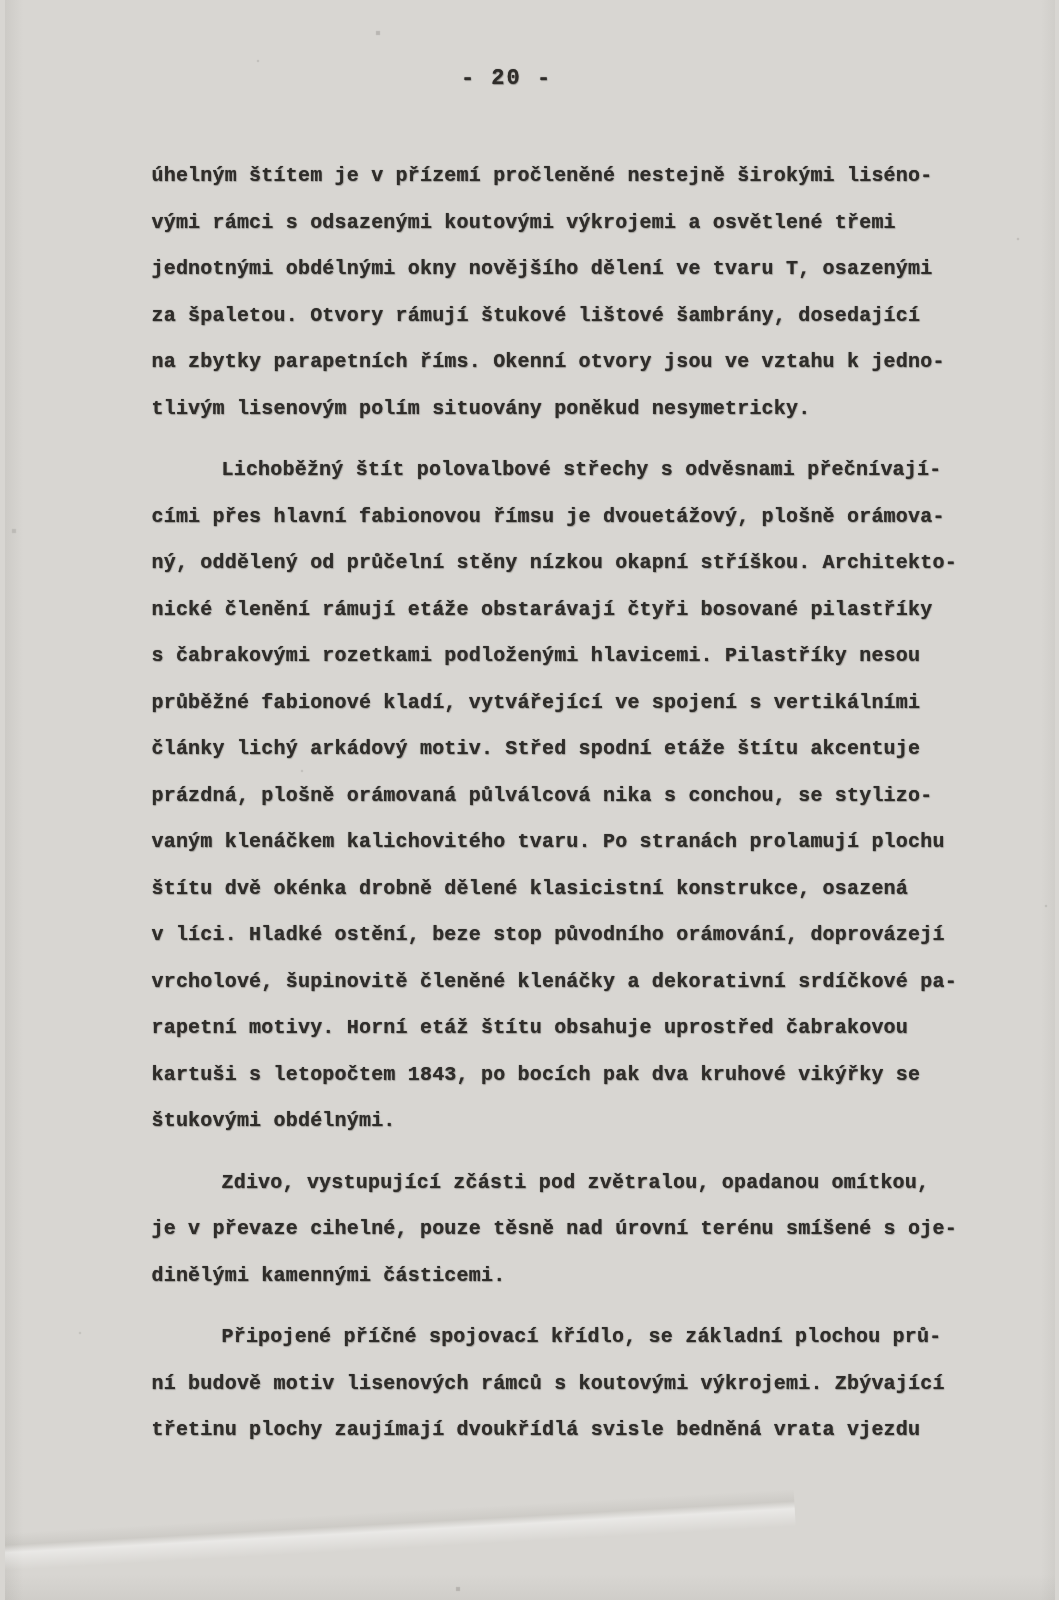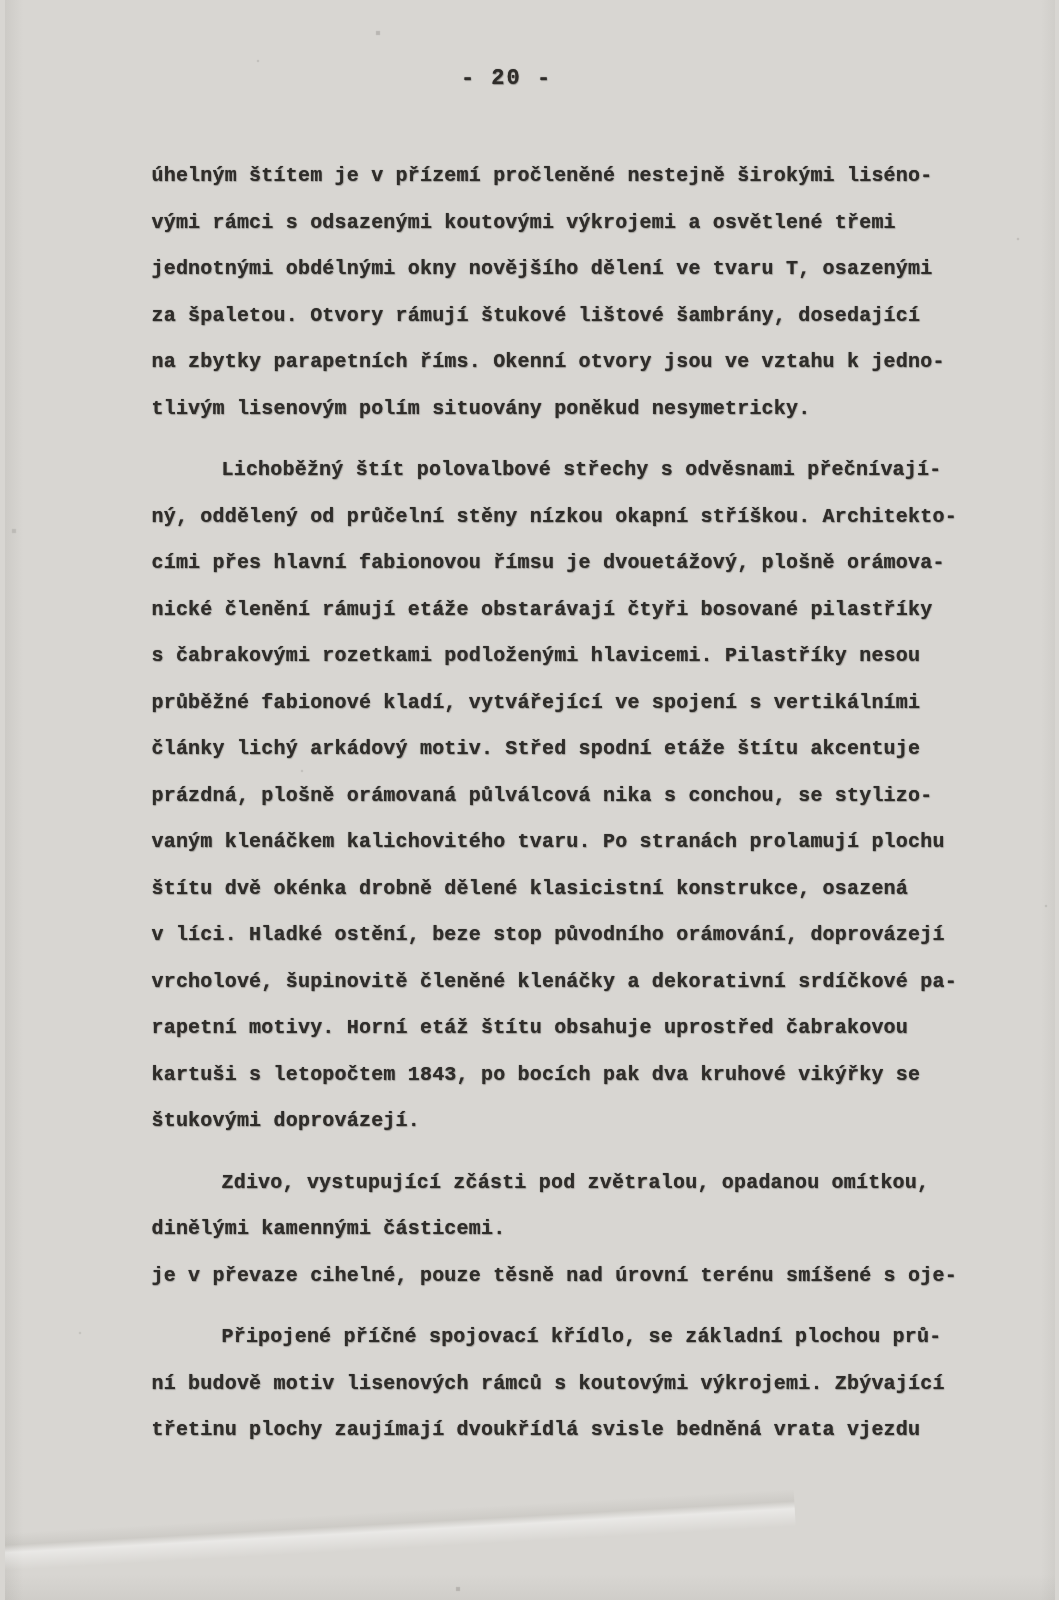--- a/index.html
+++ b/index.html
@@ -105,39 +105,39 @@
       <div class="paragraph">
         <div class="line">úhelným štítem je v přízemí pročleněné nestejně širokými liséno-</div>
         <div class="line">vými rámci s odsazenými koutovými výkrojemi a osvětlené třemi</div>
         <div class="line">jednotnými obdélnými okny novějšího dělení ve tvaru T, osazenými</div>
         <div class="line">za špaletou. Otvory rámují štukové lištové šambrány, dosedající</div>
         <div class="line">na zbytky parapetních říms. Okenní otvory jsou ve vztahu k jedno-</div>
         <div class="line">tlivým lisenovým polím situovány poněkud nesymetricky.</div>
       </div>
       <div class="paragraph">
         <div class="line indent">Lichoběžný štít polovalbové střechy s odvěsnami přečnívají-</div>
+        <div class="line">cími přes hlavní fabionovou římsu je dvouetážový, plošně orámova-</div>
         <div class="line">ný, oddělený od průčelní stěny nízkou okapní stříškou. Architekto-</div>
-        <div class="line">cími přes hlavní fabionovou římsu je dvouetážový, plošně orámova-</div>
         <div class="line">nické členění rámují etáže obstarávají čtyři bosované pilastříky</div>
         <div class="line">s čabrakovými rozetkami podloženými hlavicemi. Pilastříky nesou</div>
         <div class="line">průběžné fabionové kladí, vytvářející ve spojení s vertikálními</div>
         <div class="line">články lichý arkádový motiv. Střed spodní etáže štítu akcentuje</div>
         <div class="line">prázdná, plošně orámovaná půlválcová nika s conchou, se stylizo-</div>
         <div class="line">vaným klenáčkem kalichovitého tvaru. Po stranách prolamují plochu</div>
         <div class="line">štítu dvě okénka drobně dělené klasicistní konstrukce, osazená</div>
         <div class="line">v líci. Hladké ostění, beze stop původního orámování, doprovázejí</div>
         <div class="line">vrcholové, šupinovitě členěné klenáčky a dekorativní srdíčkové pa-</div>
         <div class="line">rapetní motivy. Horní etáž štítu obsahuje uprostřed čabrakovou</div>
         <div class="line">kartuši s letopočtem 1843, po bocích pak dva kruhové vikýřky se</div>
-        <div class="line">štukovými doprovázejí.</div>
+        <div class="line">štukovými obdélnými.</div>
       </div>
       <div class="paragraph">
         <div class="line indent">Zdivo, vystupující zčásti pod zvětralou, opadanou omítkou,</div>
+        <div class="line">je v převaze cihelné, pouze těsně nad úrovní terénu smíšené s oje-</div>
         <div class="line">dinělými kamennými částicemi.</div>
-        <div class="line">je v převaze cihelné, pouze těsně nad úrovní terénu smíšené s oje-</div>
       </div>
       <div class="paragraph">
         <div class="line indent">Připojené příčné spojovací křídlo, se základní plochou prů-</div>
         <div class="line">ní budově motiv lisenových rámců s koutovými výkrojemi. Zbývající</div>
         <div class="line">třetinu plochy zaujímají dvoukřídlá svisle bedněná vrata vjezdu</div>
       </div>
     </div>
 
   <div class="crease"></div>
   <div class="speck-layer"></div>

